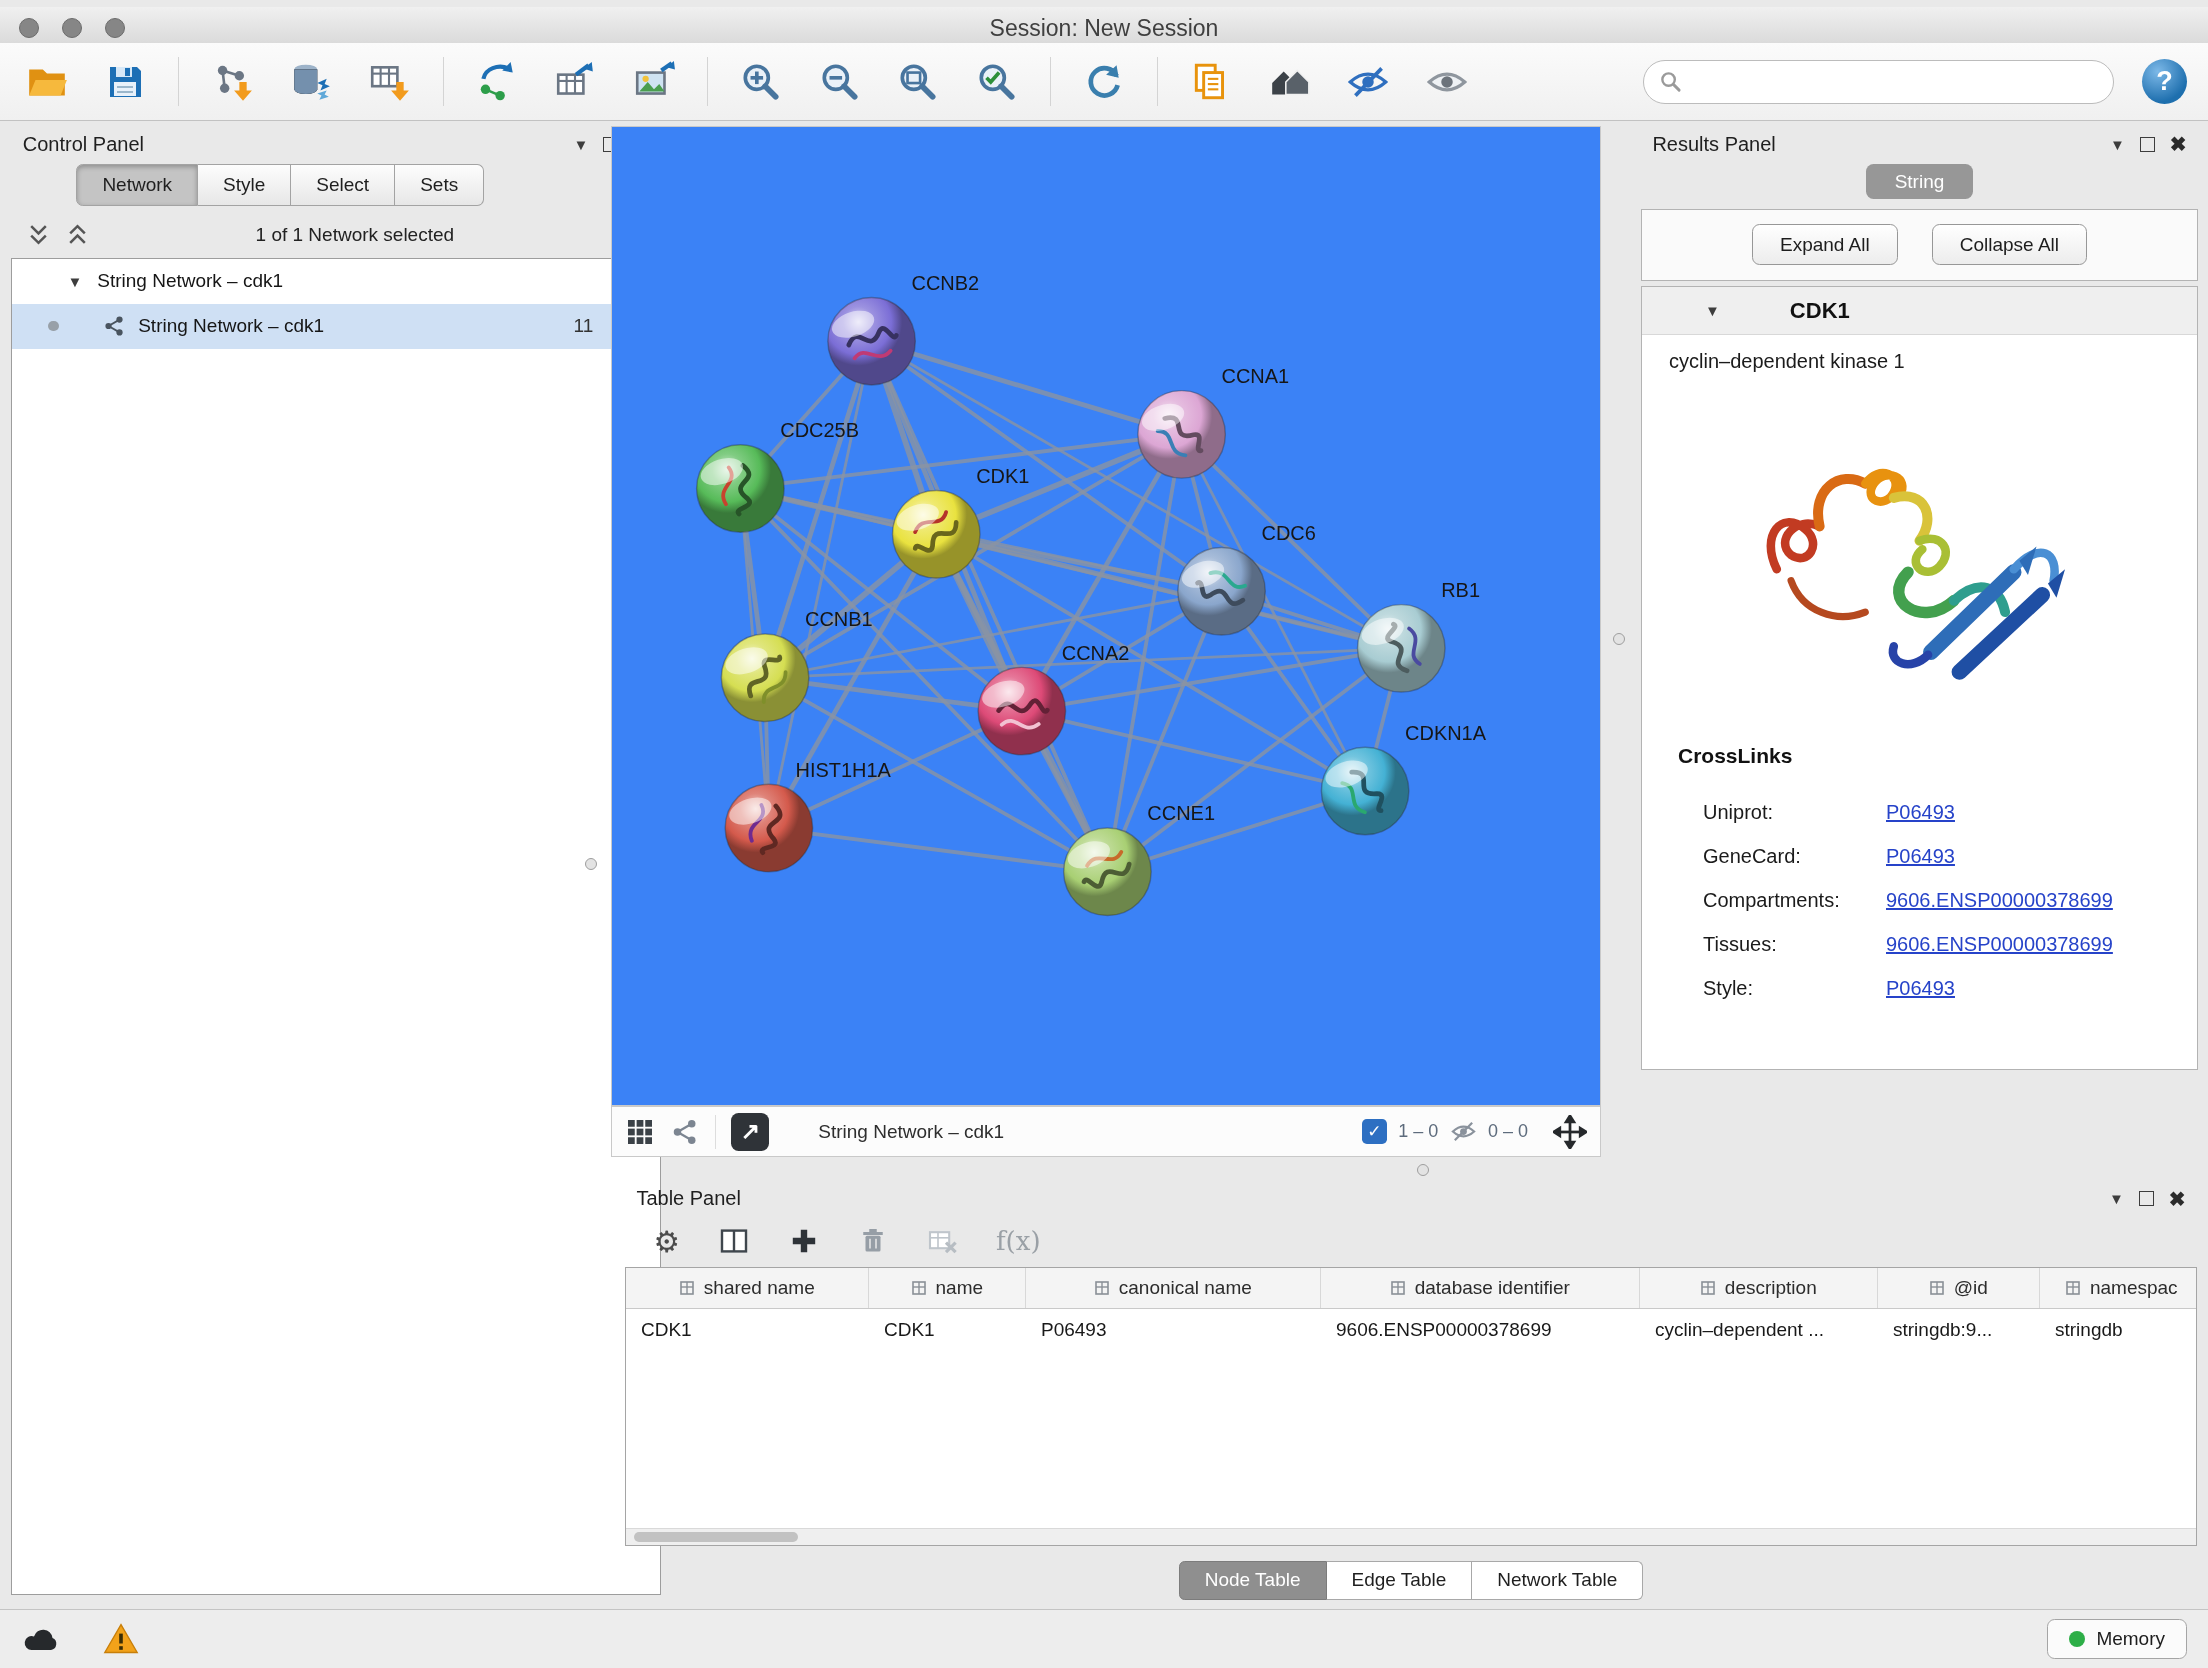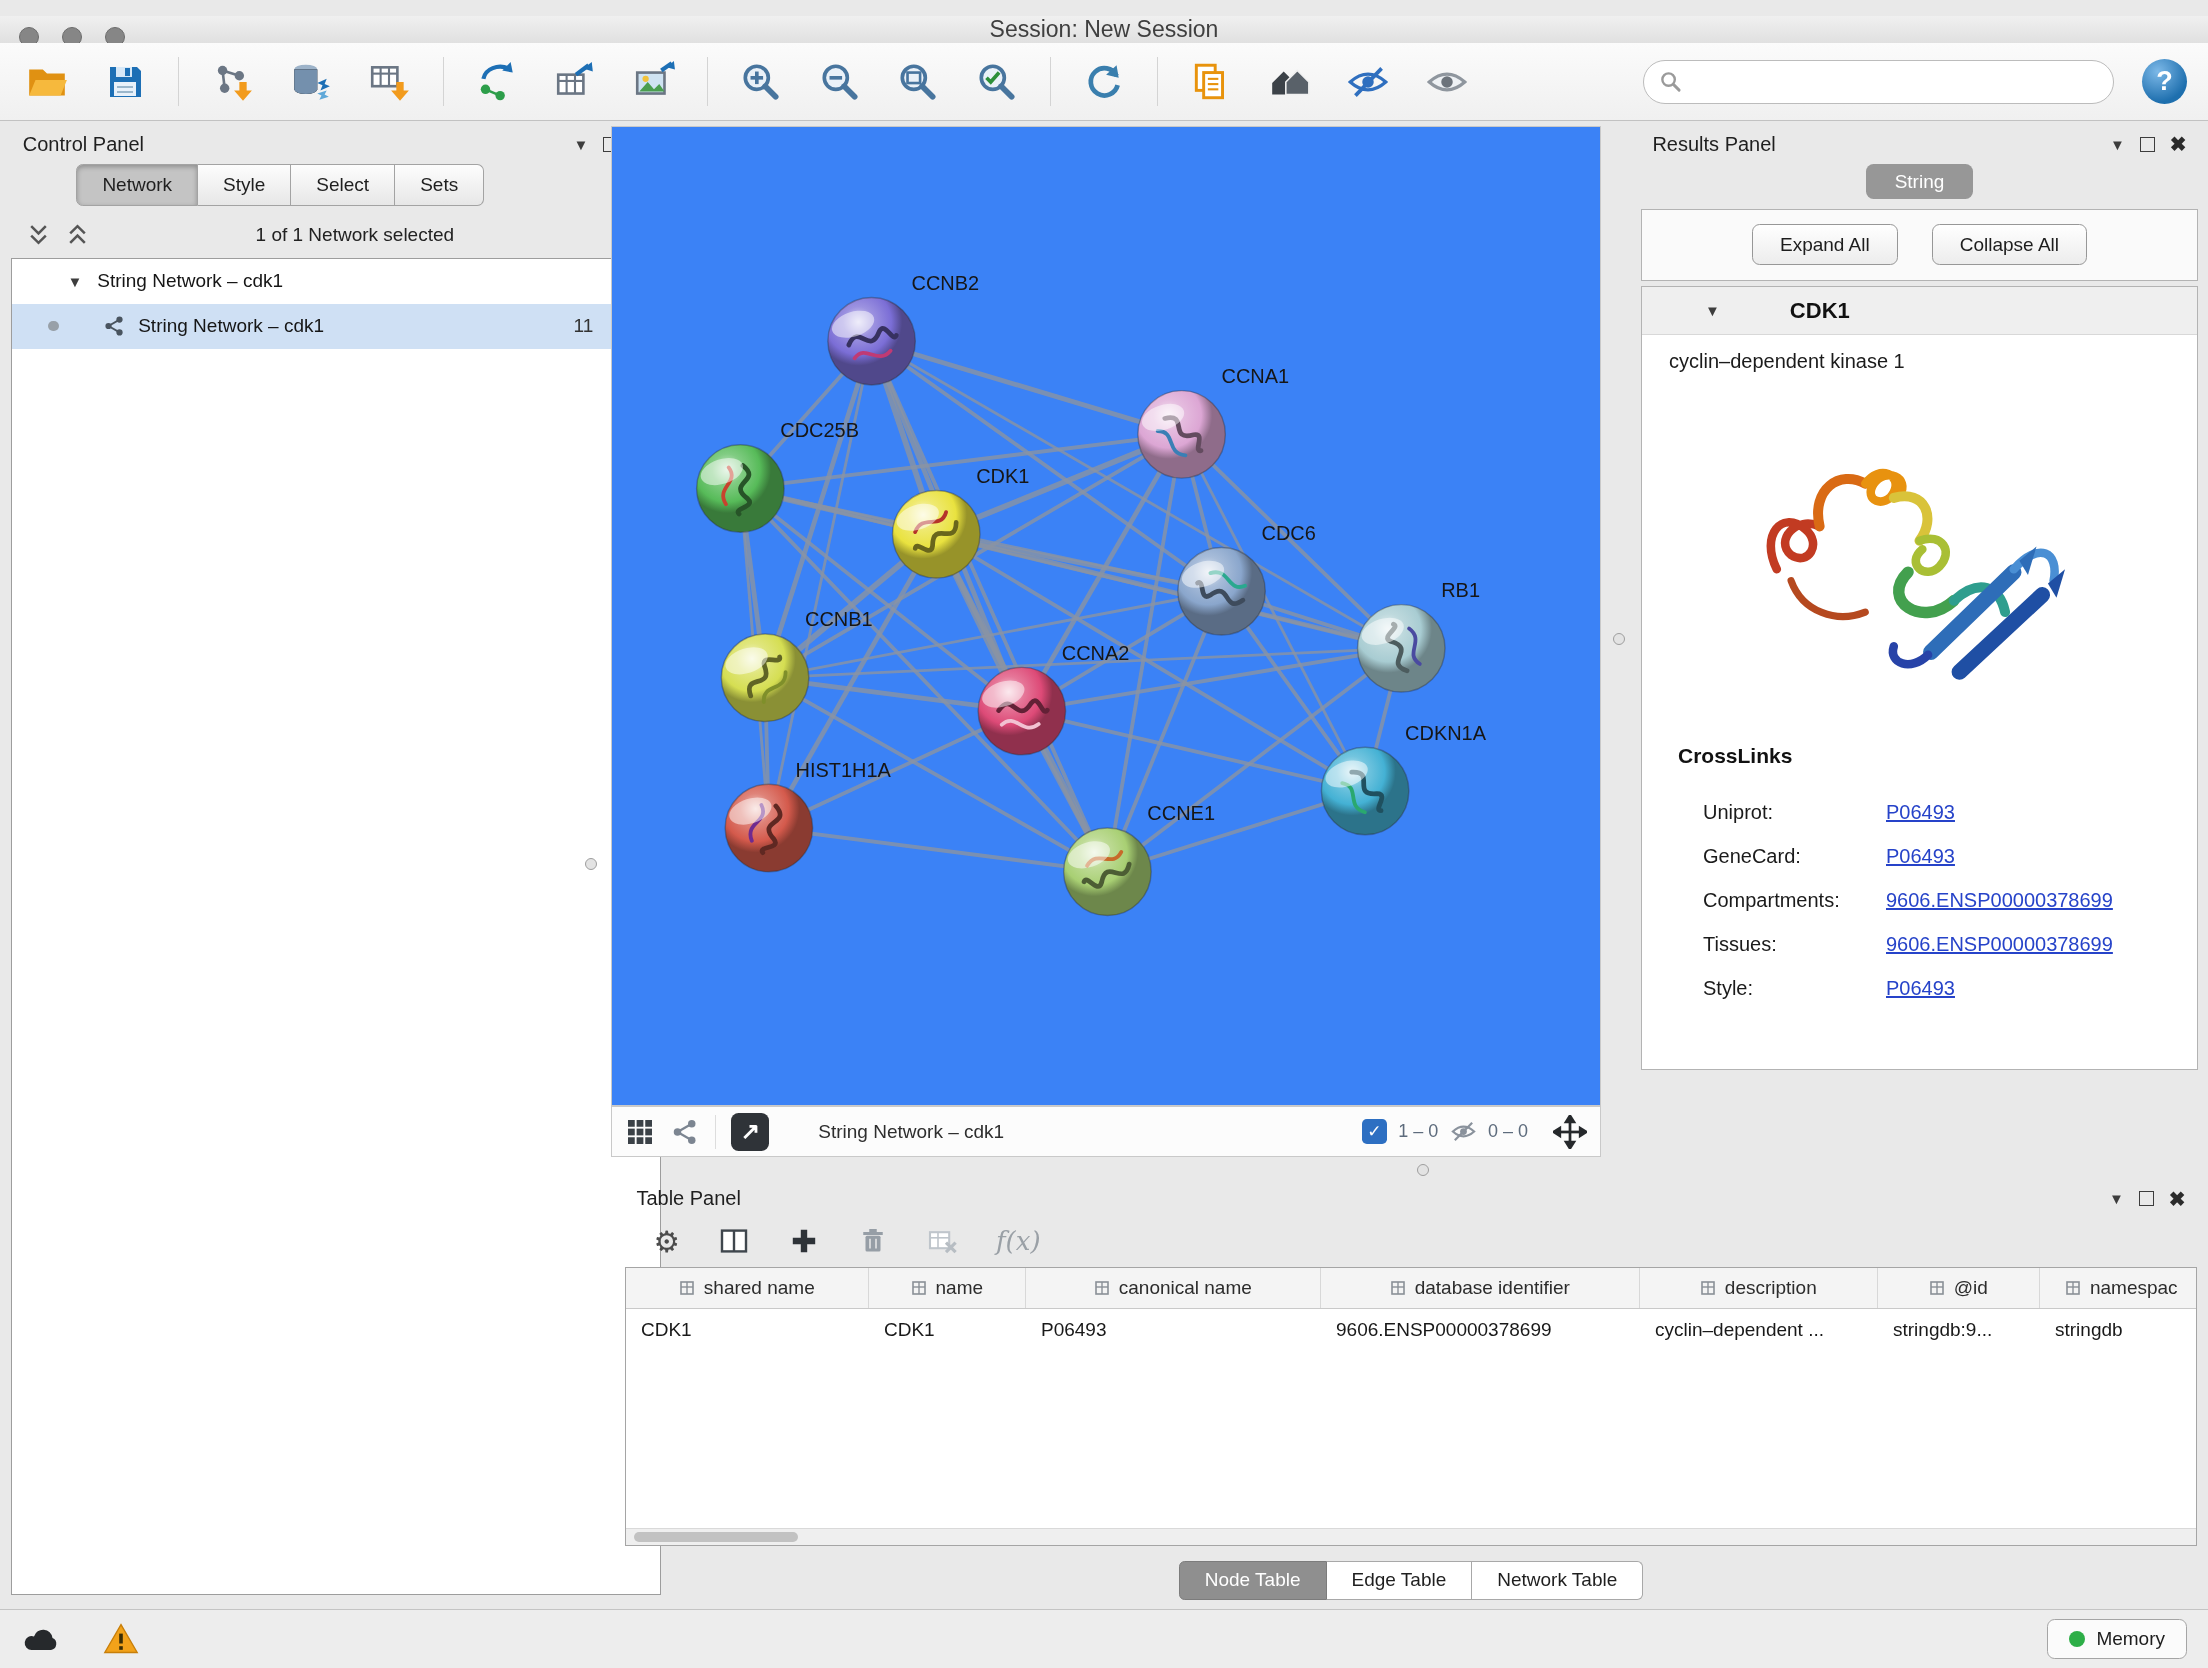--- a/index.html
+++ b/index.html
@@ -1,21 +1,21 @@
 <!DOCTYPE html>
 <html style="font-size:15px"><head>
 <meta charset="utf-8">
 <style>
   *{box-sizing:border-box;margin:0;padding:0}
   html,body{width:2208px;height:1668px;overflow:hidden}
   body{position:relative;background:#e9e9e9;font-family:"Liberation Sans",sans-serif;font-size:19px;color:#222}
   svg{display:block}
 
   
-  .titlebar{position:absolute;left:0;top:16px;right:0;height:43px;background:linear-gradient(#f0f0f0,#d7d7d7);border-bottom:1px solid #b3b3b3;display:flex;align-items:flex-start;justify-content:center}
+  .titlebar{position:absolute;left:0;top:7px;right:0;height:43px;background:linear-gradient(#f0f0f0,#d7d7d7);border-bottom:1px solid #b3b3b3;display:flex;align-items:center;justify-content:center}
   .title{font-size:23px;color:#3f3f3f}
   .traffic{position:absolute;left:19px;top:11.4px;display:flex;gap:23px}
   .light{width:20px;height:20px;border-radius:50%;background:#868686;border:1px solid #6c6c6c}
 
   
   .toolbar{position:absolute;left:0;top:43px;right:0;height:78px;background:linear-gradient(#fbfbfb,#f0f0f0);border-bottom:1px solid #c2c2c2;display:flex;align-items:center;padding:0 21px;gap:27.6px}
   .tb{width:51px;height:51px;border:none;background:transparent;display:flex;align-items:center;justify-content:center;padding:0;flex:none}
   .sep{width:1px;height:49px;background:#d4d4d4;flex:none}
   .searchbox{margin-left:auto;width:471px;height:44px;border:1.9px solid #bcbcbc;border-radius:22px;background:#fff;display:flex;align-items:center;padding:0 15px;gap:9.5px;flex:none}
   .searchbox input{border:none;outline:none;flex:1;font-size:19px;font-family:inherit;background:transparent;color:#333}
@@ -68,21 +68,21 @@
   .rp-desc{padding:15px 0 0 27px;font-size:20px;color:#1b1b1b}
   .protein{margin:25px auto 0}
   .crosslinks-h{font-weight:bold;font-size:21px;margin:32px 0 11.4px 36px;color:#111}
   .cl-row{display:flex;padding-left:61px;font-size:20px;height:44px;align-items:flex-end}
   .cl-label{width:183px;color:#1b1b1b;flex:none}
   .cl-link{color:#2643c9;text-decoration:underline}
 
   
   .table-panel{position:absolute;left:625px;top:1182px;width:1572px;height:418px;display:flex;flex-direction:column}
   .tp-toolbar{height:55px;display:flex;align-items:center;gap:38px;padding-left:28.5px}
-  .fx{font-family:"DejaVu Serif",serif;font-style:italic;font-size:26px;color:#9aa0a6}
+  .fx{font-family:"DejaVu Serif",serif;font-size:26px;color:#9aa0a6}
   .tp-table{background:#fff;border:1px solid #a5a5a5;height:298px;display:flex;flex-direction:column;overflow:hidden}
   .t-head{display:flex;background:#f4f4f4;border-bottom:1px solid #c9c9c9;height:41px;flex:none}
   .t-hcell{display:flex;align-items:center;justify-content:center;gap:8.6px;font-size:19px;color:#2c2c2c;border-right:1px solid #d8d8d8;flex:none;overflow:hidden;white-space:nowrap}
   .t-row{display:flex;height:41px;flex:none}
   .t-cell{display:flex;align-items:center;padding-left:15px;font-size:19px;color:#191919;flex:none;overflow:hidden;white-space:nowrap}
   .t-fill{flex:1}
   .t-scroll{height:17px;border-top:1px solid #d9d9d9;background:#efefef;display:flex;align-items:center;flex:none}
   .t-thumb{width:164px;height:10.5px;border-radius:5.7px;background:#c2c2c2;margin-left:7.6px}
   .c0{width:243px}.c1{width:157px}.c2{width:295px}.c3{width:319px}.c4{width:238px}.c5{width:162px}.c6{width:164px}
   .tp-tabs{display:flex;justify-content:center;margin-top:15px}

